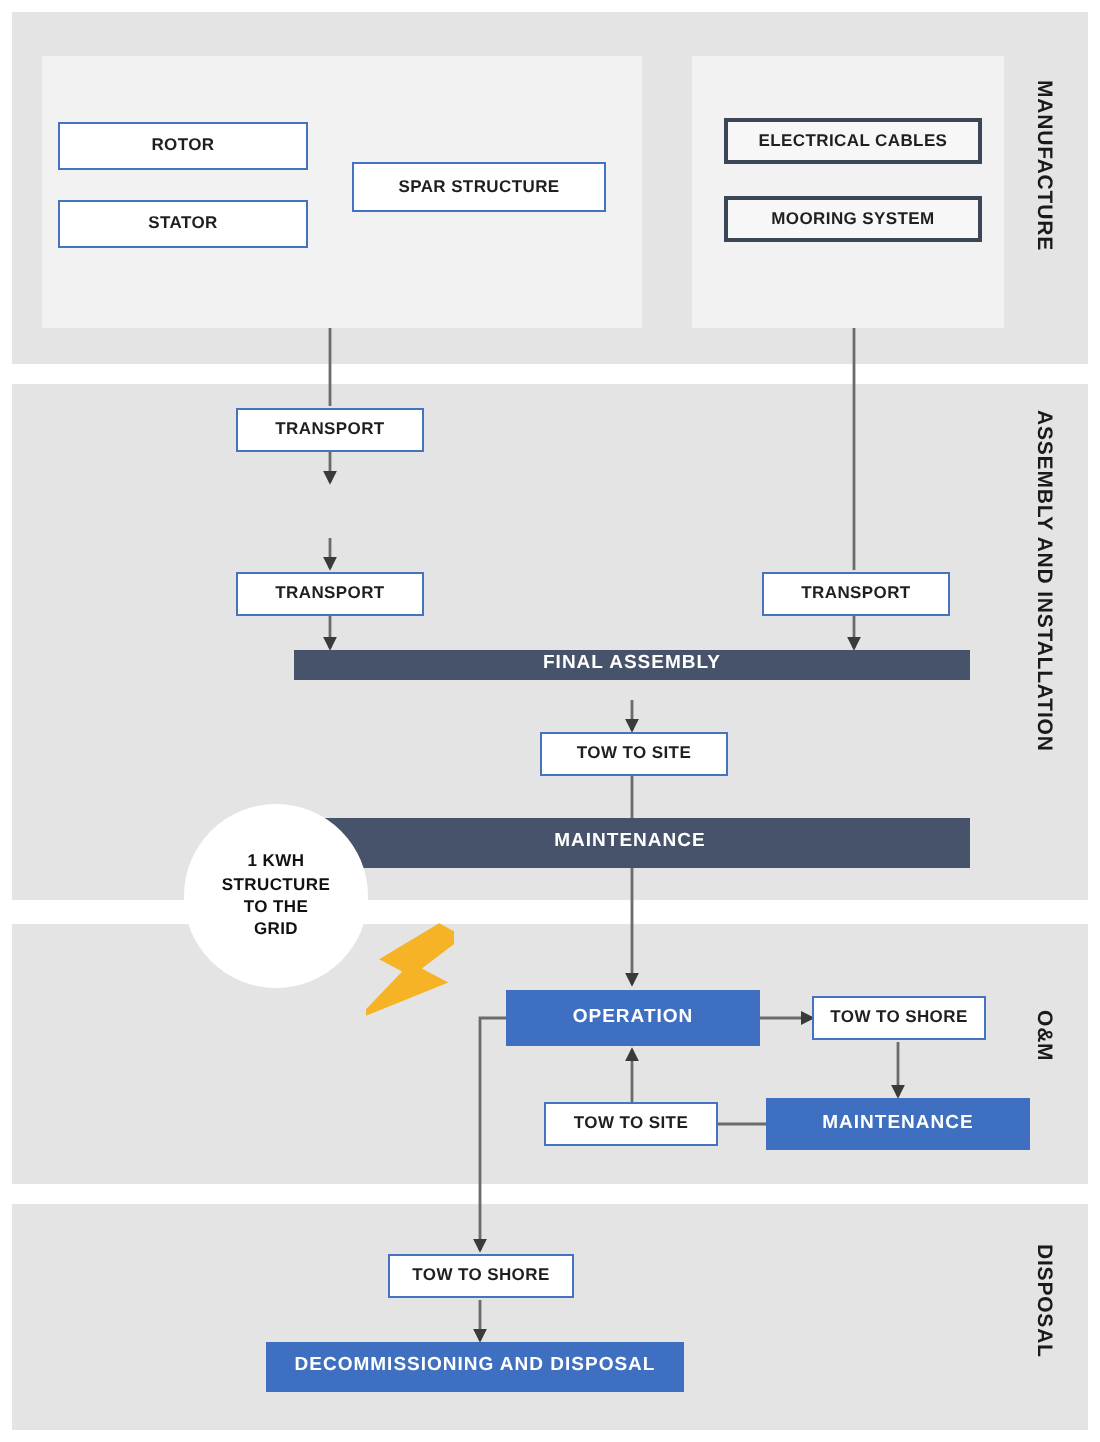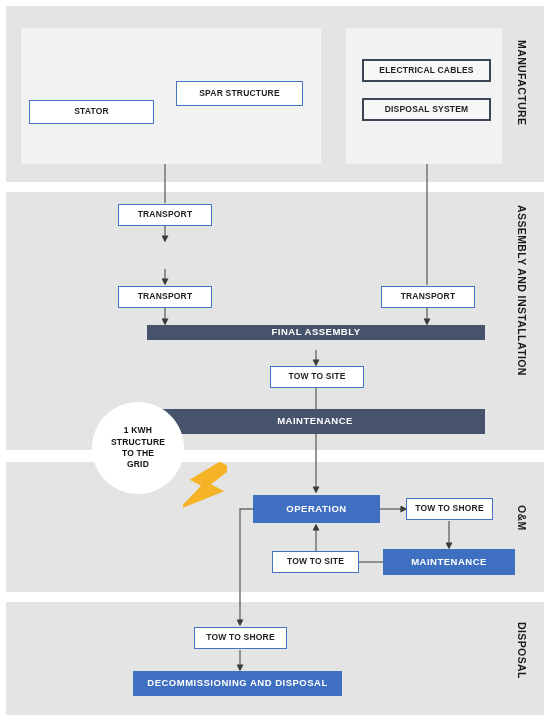--- a/index.html
+++ b/index.html
@@ -177,32 +177,35 @@
       <line x1="383" y1="562" x2="353" y2="562" marker-end="url(#arrow)"></line>
 
       <line x1="316" y1="551" x2="316" y2="525" marker-end="url(#arrow)"></line>
 
       <path d="M 253 509 L 240 509 L 240 625" marker-end="url(#arrow)"></path>
 
       <line x1="240" y1="650" x2="240" y2="670" marker-end="url(#arrow)"></line>
     </g>
   </svg>
 
+  <div class="node node-outline-blue" style="left:29px;  top:61px;  width:125px; height:24px;">
+    <span>ROTOR</span>
+  </div>
   <div class="node node-outline-blue" style="left:176px; top:81px;  width:127px; height:25px;">
     <span>SPAR STRUCTURE</span>
   </div>
   <div class="node node-outline-blue" style="left:29px;  top:100px; width:125px; height:24px;">
     <span>STATOR</span>
   </div>
 
   <div class="node node-outline-navy" style="left:362px; top:59px;  width:129px; height:23px;">
     <span>ELECTRICAL  CABLES</span>
   </div>
   <div class="node node-outline-navy" style="left:362px; top:98px;  width:129px; height:23px;">
-    <span>DISPOSAL SYSTEM</span>
+    <span>MOORING SYSTEM</span>
   </div>
 
   <div class="node node-outline-blue" style="left:118px; top:204px; width:94px; height:22px;">
     <span>TRANSPORT</span>
   </div>
   <div class="node node-outline-blue" style="left:118px; top:286px; width:94px; height:22px;">
     <span>TRANSPORT</span>
   </div>
   <div class="node node-outline-blue" style="left:381px; top:286px; width:94px; height:22px;">
     <span>TRANSPORT</span>

